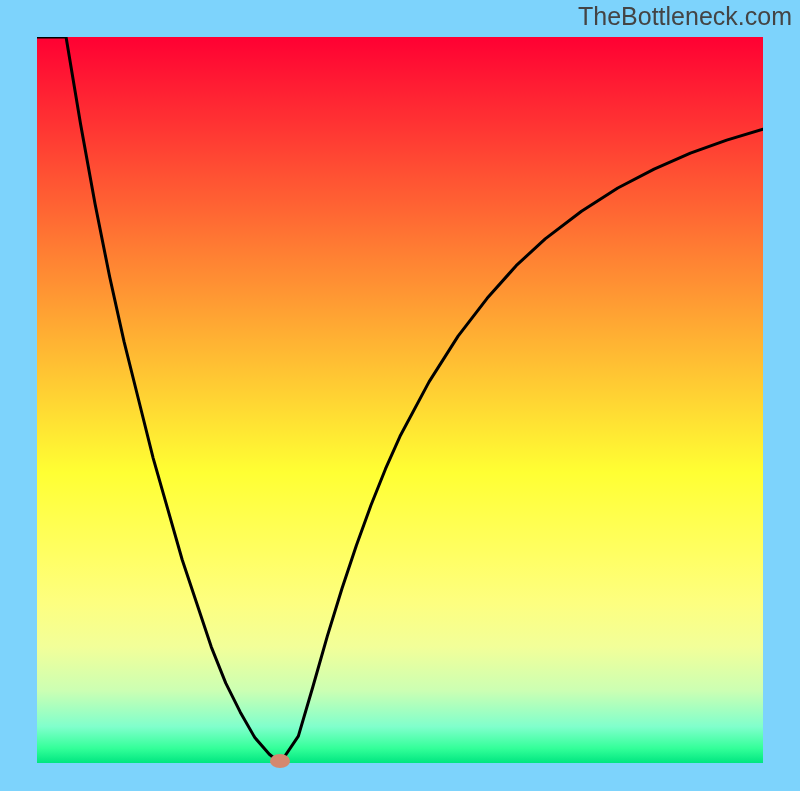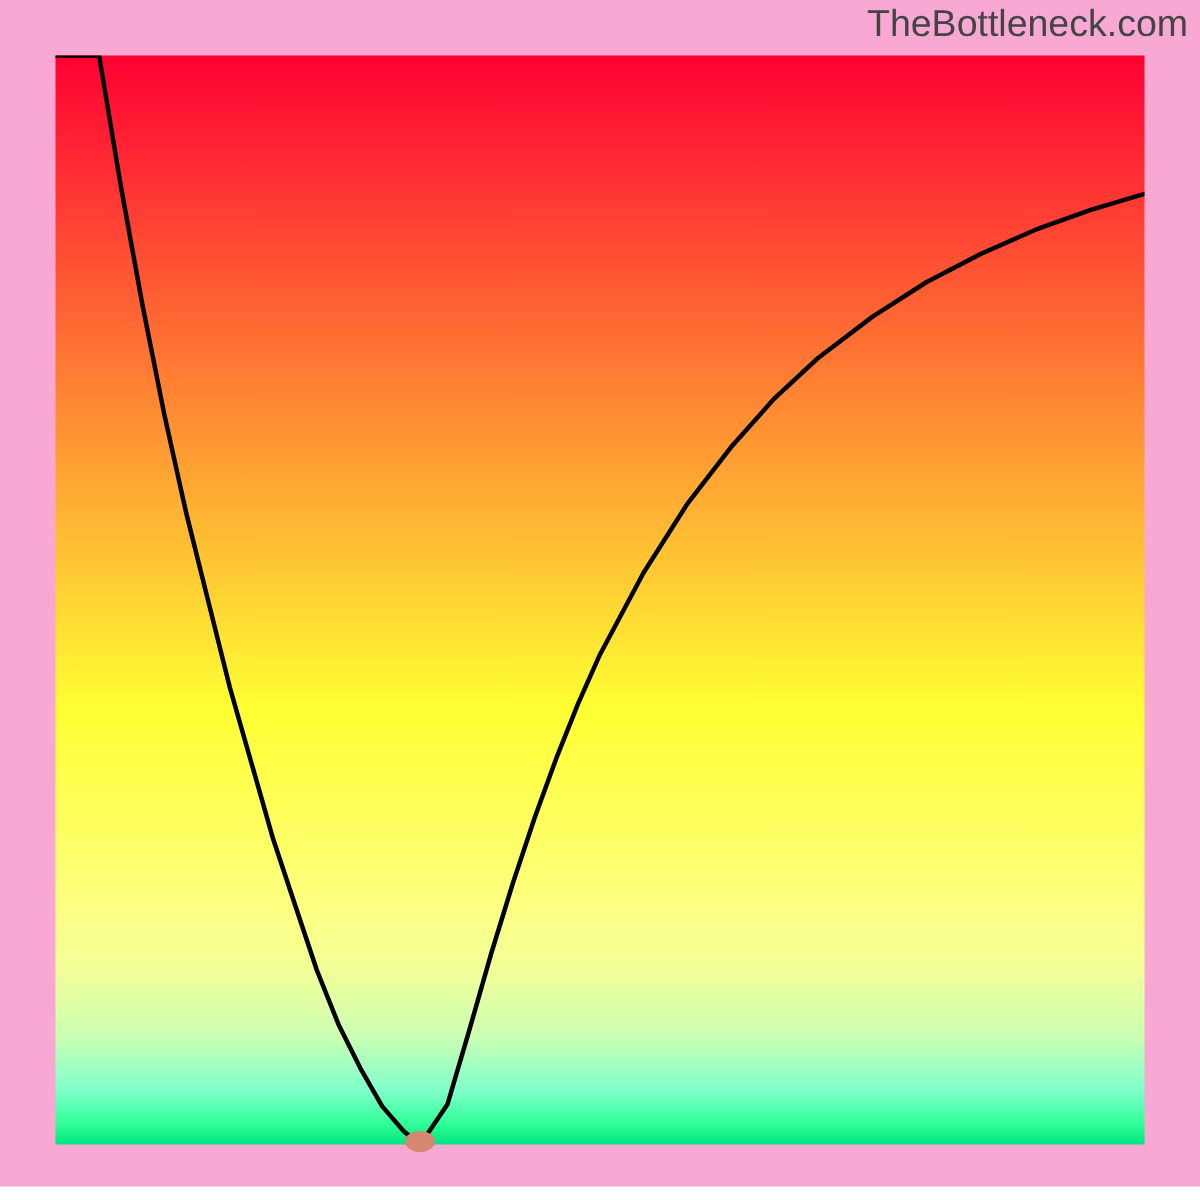--- a/index.html
+++ b/index.html
@@ -6,21 +6,21 @@
     margin: 0;
     padding: 0;
     width: 800px;
     height: 800px;
     overflow: hidden;
   }
   .chart-container {
     position: relative;
     width: 800px;
     height: 791px;
-    background: #f9a8d4;
+    background: #7dd3fc;
   }
   .plot-area {
     position: absolute;
     left: 37px;
     top: 37px;
     width: 726px;
     height: 726px;
     background: linear-gradient(to bottom,
       #ff0033 0%,
       #ff1a33 6%,

